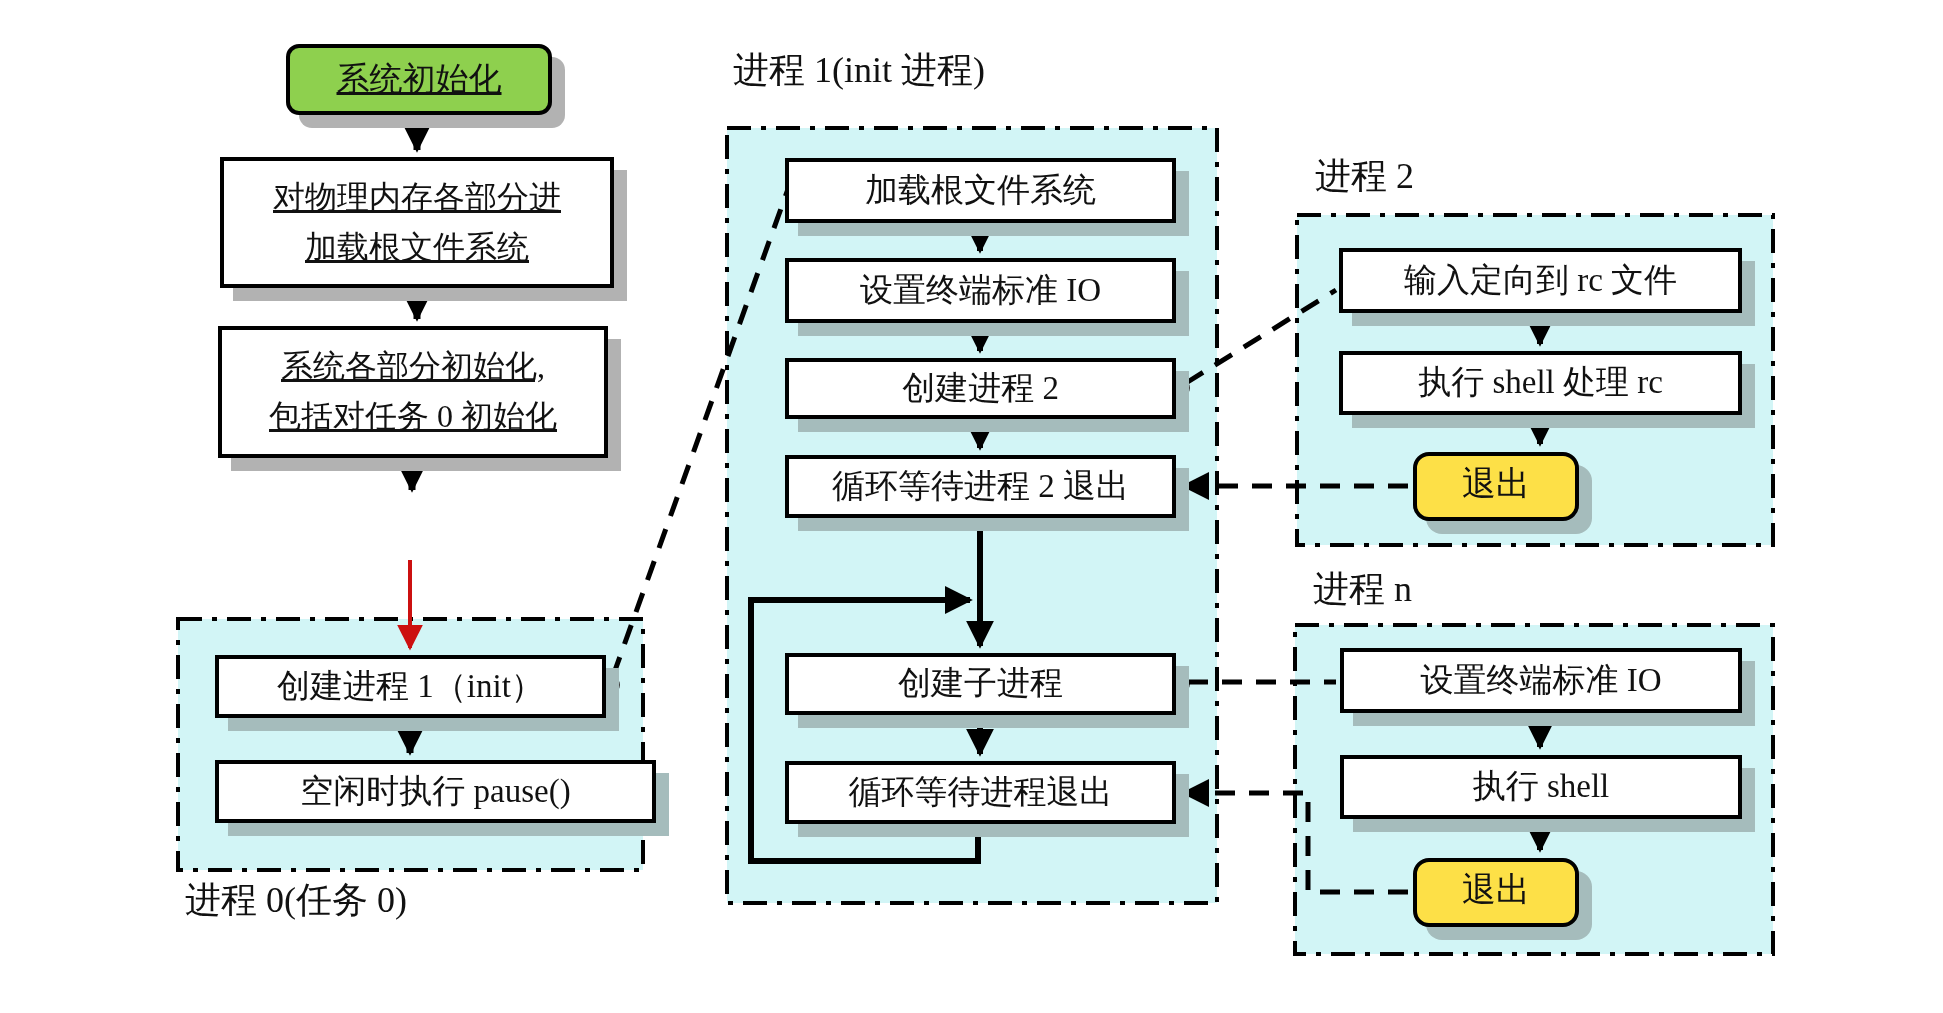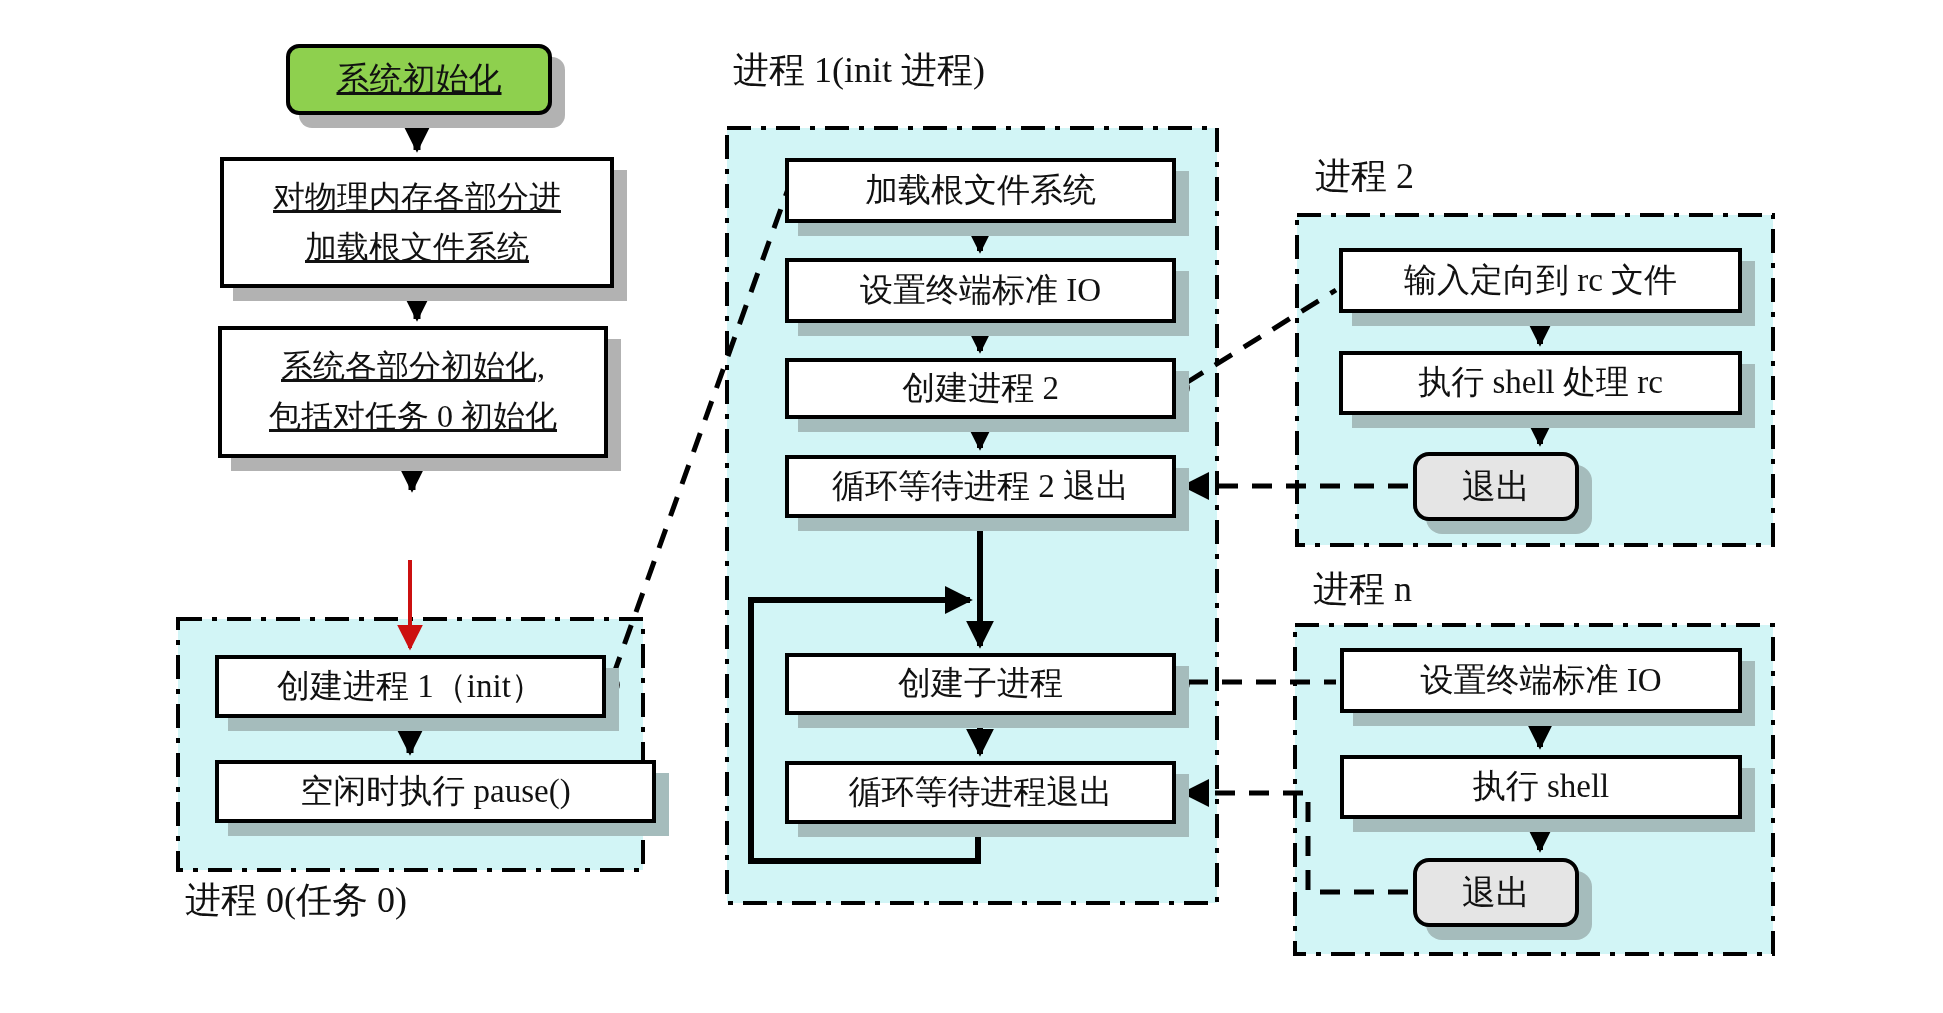--- a/index.html
+++ b/index.html
@@ -12,21 +12,21 @@
   .box {
     position:absolute; box-sizing:border-box;
     border:4px solid #000; background:#ffffff;
     display:flex; flex-direction:column; align-items:center; justify-content:center;
     text-align:center; font-size:33px; line-height:1.45; white-space:nowrap;
   }
   .sh-w { box-shadow:13px 13px 0 #b2b2b2;text-decoration:underline; }   
   .sh-c { box-shadow:13px 13px 0 #a5bcbc; }   
   .green  { background:#8ed04e; border-radius:13px; }
   .yellow { background:#fafaa0; }
-  .orange { background:#e5e5e5; border-radius:16px; font-size:34px; }
+  .orange { background:#fde047; border-radius:16px; font-size:34px;font-family:Liberation Mono, monospace; }
   .two-line { font-size:32px; line-height:1.55; }
   .lbl { position:absolute; font-size:36px; white-space:nowrap; }
 </style>
 </head>
 <body>
 
 <div id="stage">
 
   <svg id="wires" width="1943" height="1013" viewBox="0 0 1943 1013">
     <defs>

